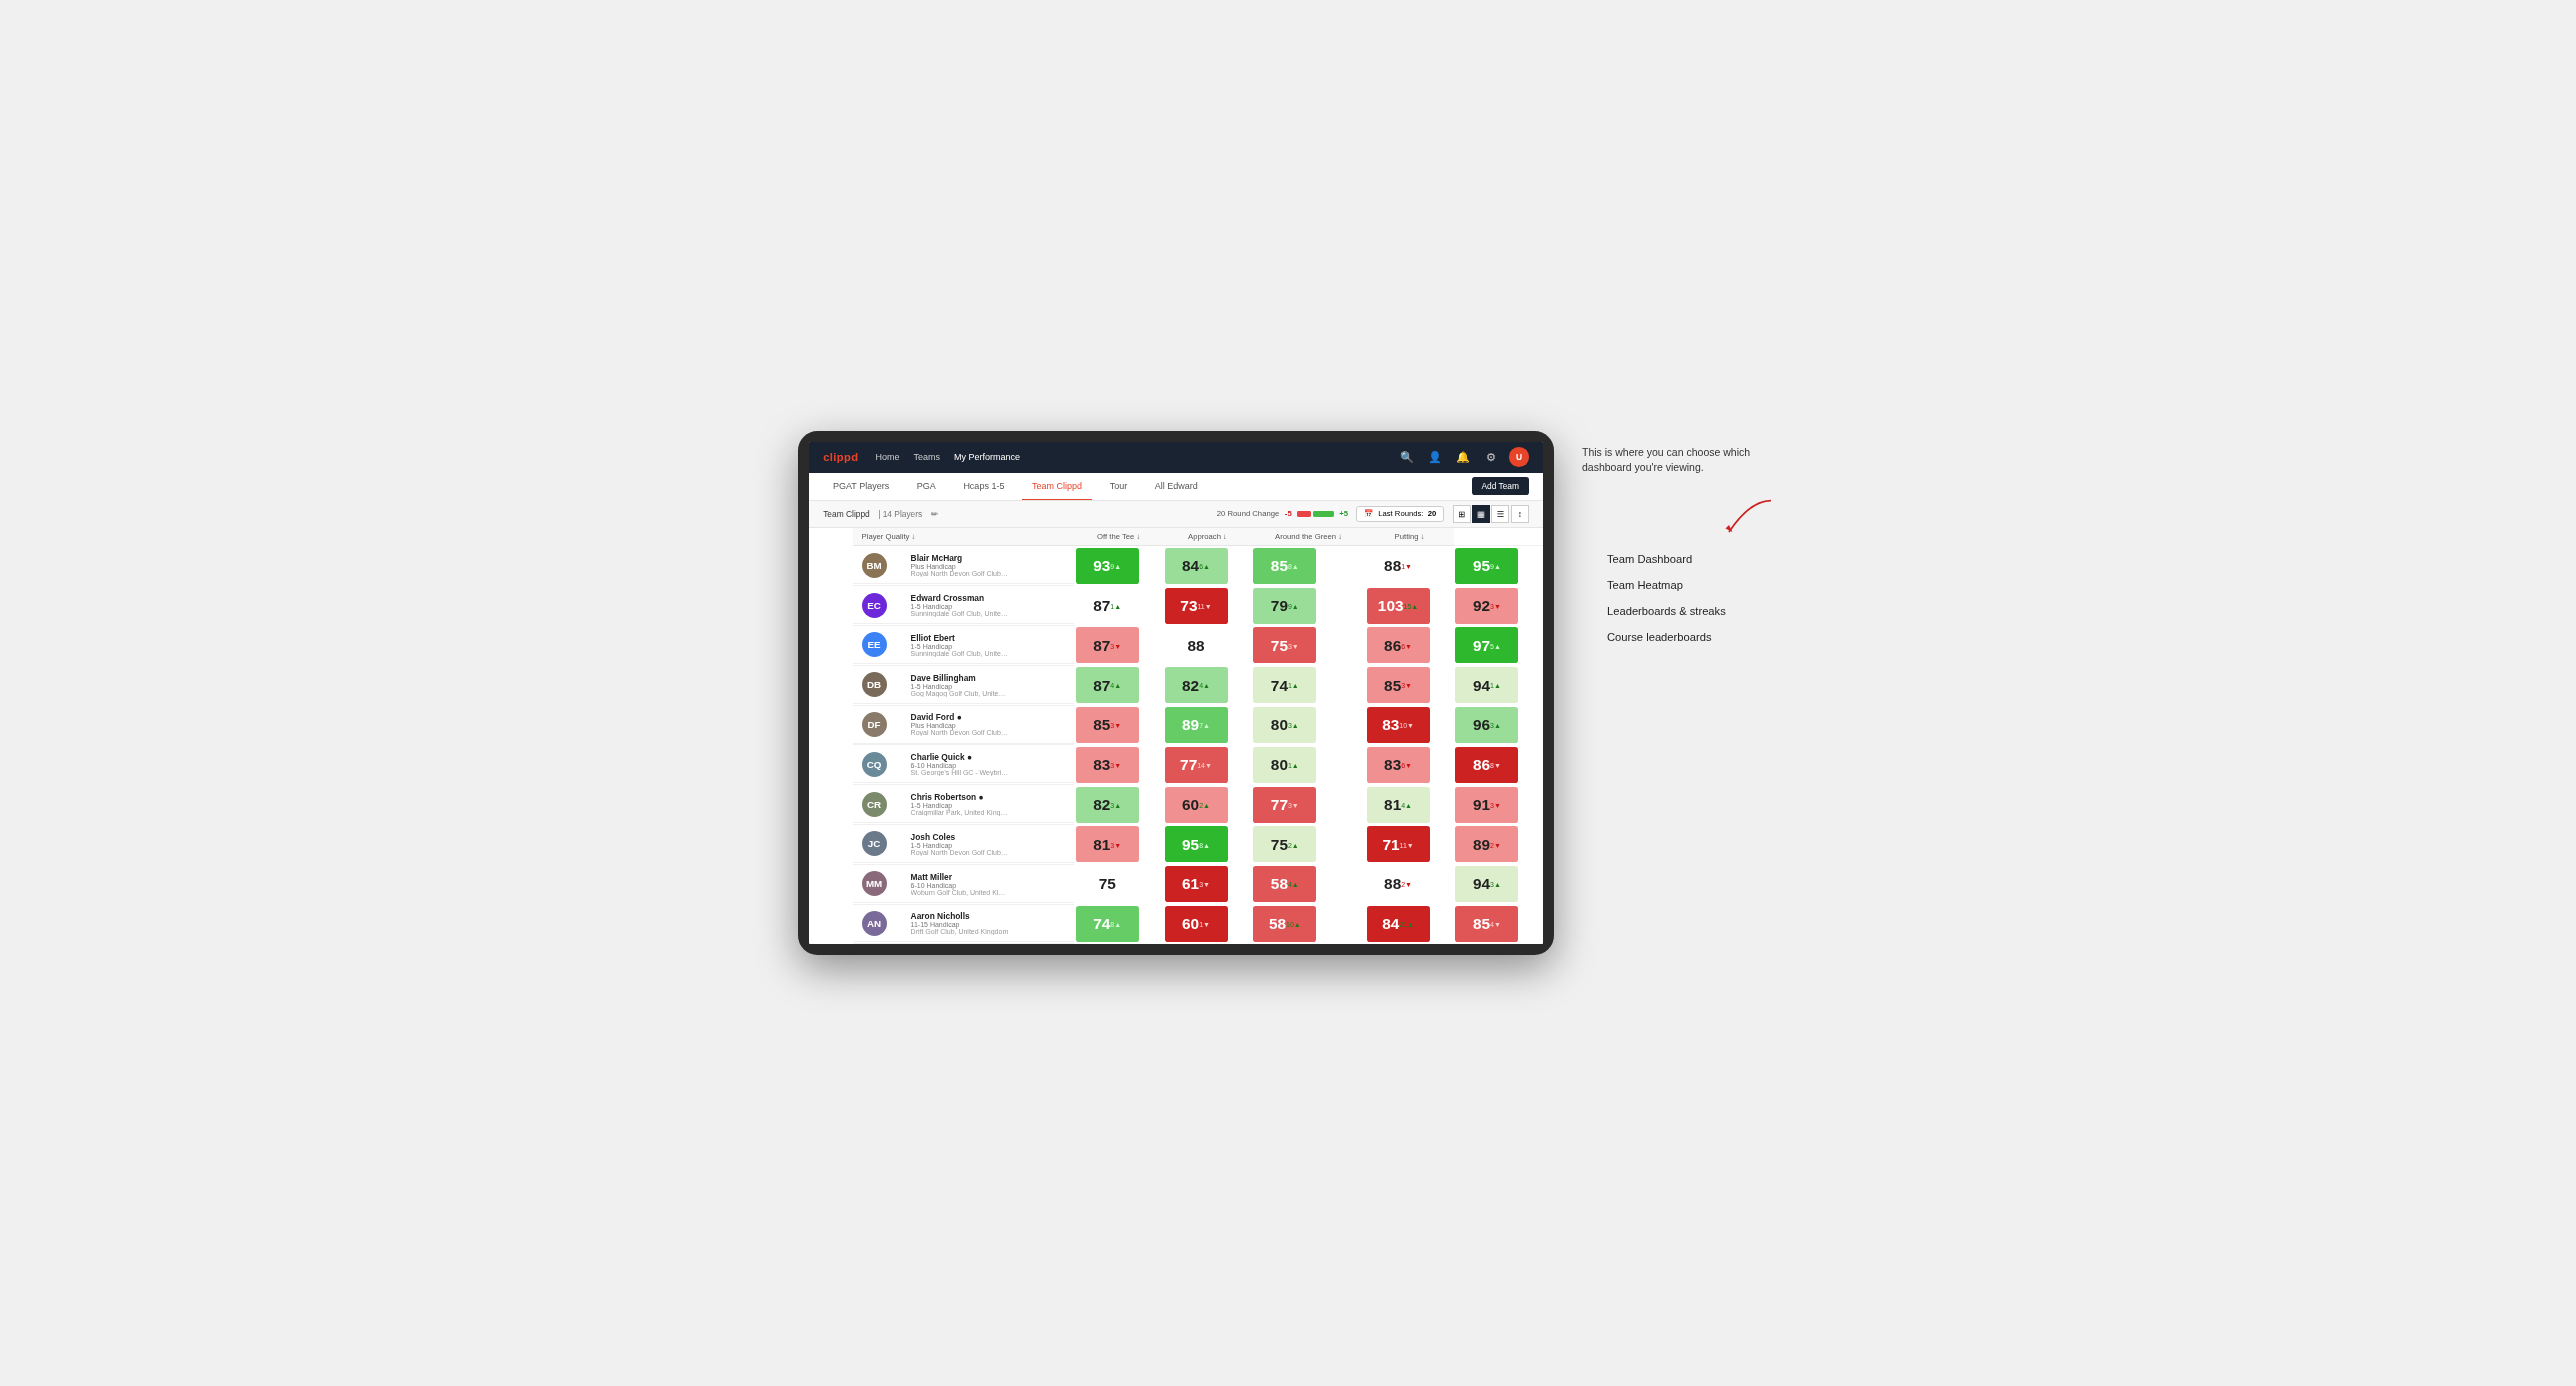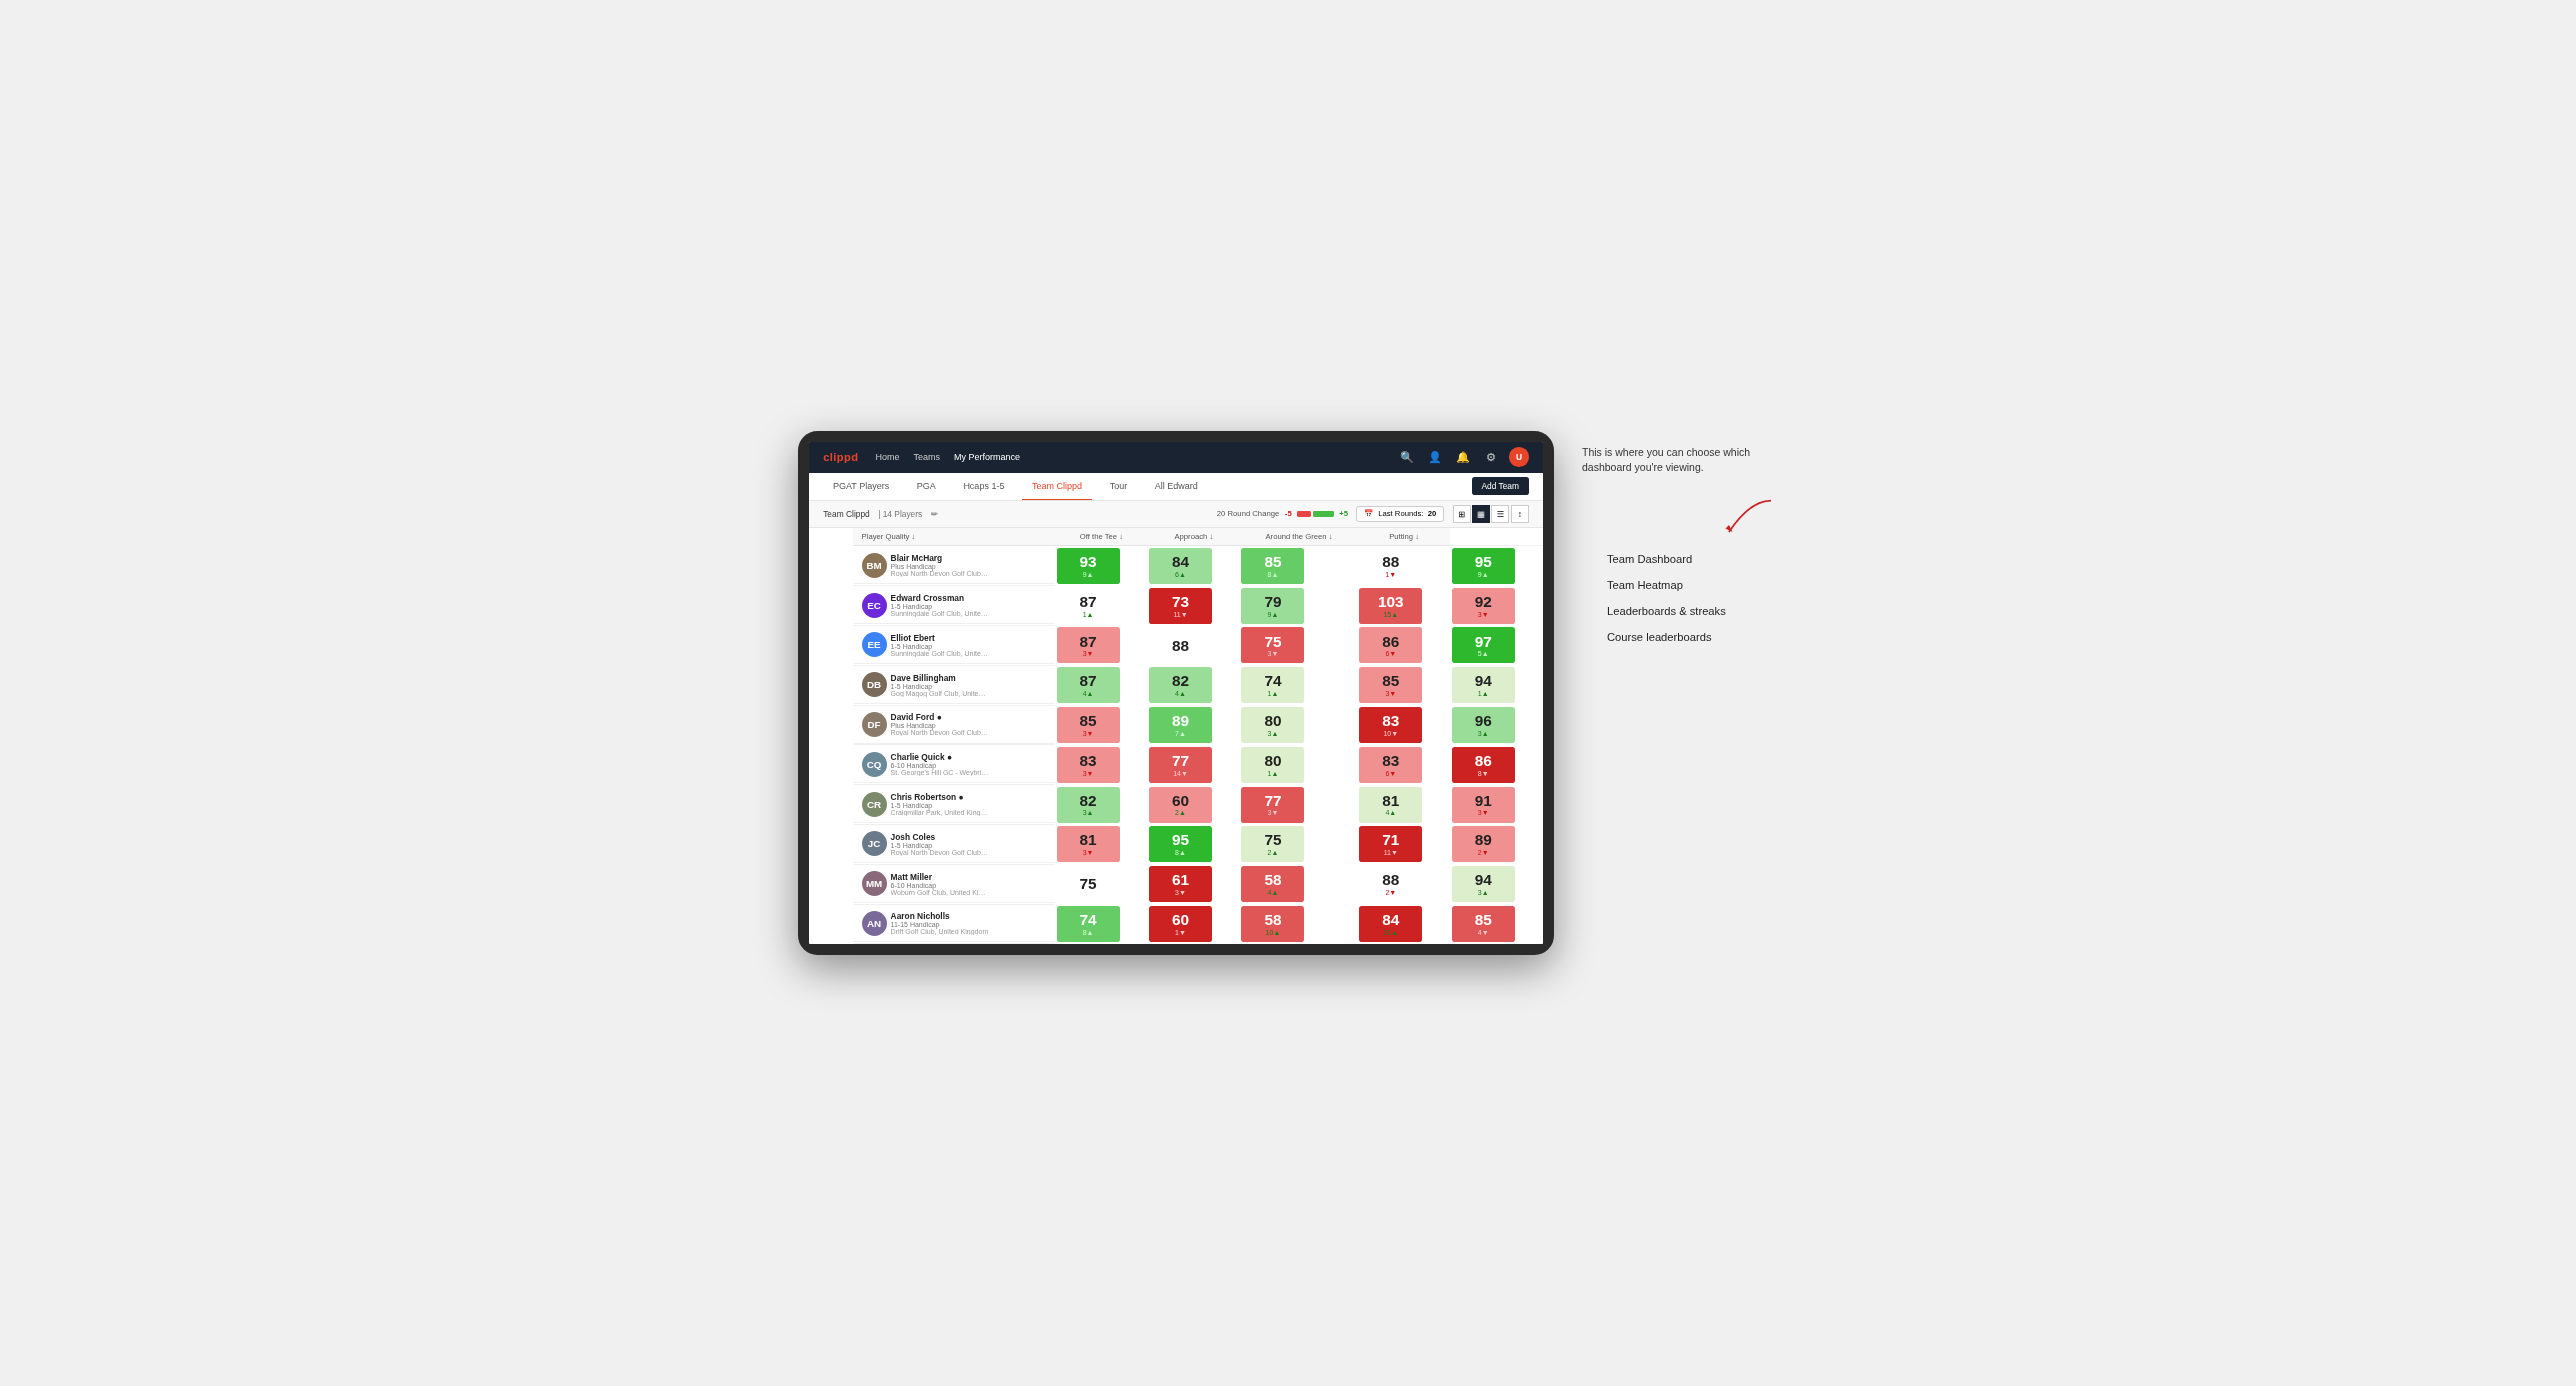--- a/index.html
+++ b/index.html
@@ -254,21 +254,21 @@
 
     .col-header.player-col {
       text-align: left;
       min-width: 126px;
     }
 
     .player-cell {
       padding: 5.6px 8.4px;
       display: flex;
       align-items: center;
-      gap: 4px;
+      gap: 24px;
       border-bottom: 0.7px solid #f0f0f0;
       min-width: 140px;
     }
 
     .player-avatar {
       width: 25px;
       height: 25px;
       border-radius: 50%;
       background: #888;
       flex-shrink: 0;
@@ -309,21 +309,21 @@
       text-align: center;
       padding: 0;
       border-bottom: 0.7px solid rgba(255,255,255,0.2);
       vertical-align: middle;
     }
 
     .score-box {
       width: 63px;
       height: 36px;
       display: flex;
-      flex-direction: column;
+      flex-direction: row;
       align-items: center;
       justify-content: center;
       margin: 1.4px;
       border-radius: 2.8px;
     }
 
     .score-number {
       font-size: 15.4px;
       font-weight: 700;
       color: #222;

